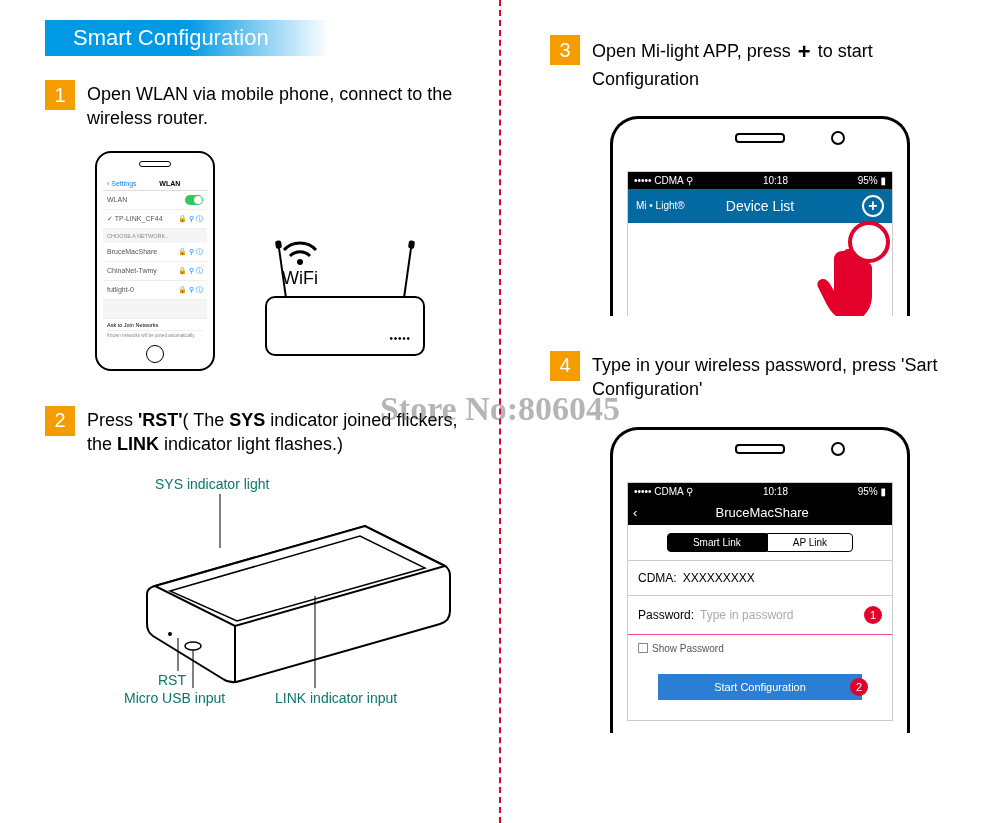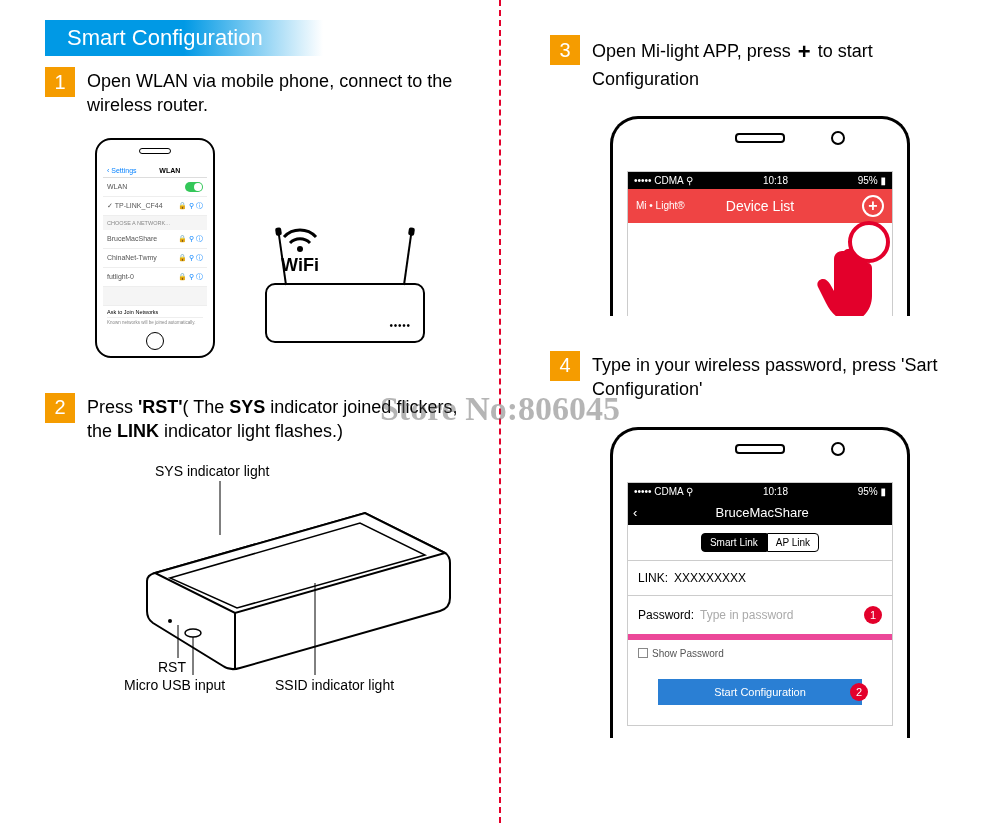--- a/index.html
+++ b/index.html
@@ -1,20 +1,20 @@
 <!DOCTYPE html>
 <html><head>
 <meta charset="utf-8">
 <style>
 *{margin:0;padding:0;box-sizing:border-box;font-family:Arial,Helvetica,sans-serif}
 body{width:1000px;height:823px;position:relative;background:#fff;overflow:hidden}
 .page{display:flex;height:823px}
 .col{flex:1;padding:20px 30px 20px 45px;position:relative}
 .divider{position:absolute;left:499px;top:0;height:823px;border-left:2px dashed #e3002b}
-.header-banner{display:inline-block;background:linear-gradient(to right,#0099e5 0%,#0099e5 50%,#fff 100%);color:#fff;font-size:22px;padding:5px 60px 5px 22px;margin-bottom:11px}
+.header-banner{display:inline-block;background:linear-gradient(to right,#0099e5 0%,#0099e5 50%,#fff 100%);color:#fff;font-size:22px;padding:5px 60px 5px 28px;margin-bottom:24px}
 .step{display:flex;margin-bottom:20px}
 .step-num{flex:0 0 30px;height:30px;background:#f59c00;color:#fff;font-size:20px;display:flex;align-items:center;justify-content:center;margin-right:12px}
 .step-text{font-size:18px;line-height:1.35;color:#000;padding-top:2px}
 .bold{font-weight:bold}
 
 .phone-router{position:relative;width:340px;height:230px;margin:10px auto 25px 50px}
 .pr-phone{position:absolute;left:0;top:0;width:130px}
 .phone-outline{border:2px solid #000;border-radius:16px;width:120px;height:220px;background:#fff;position:relative}
 .phone-outline::before{content:"";position:absolute;top:8px;left:50%;transform:translateX(-50%);width:30px;height:4px;border:1px solid #000;border-radius:3px}
 .phone-outline::after{content:"";position:absolute;bottom:6px;left:50%;transform:translateX(-50%);width:16px;height:16px;border:1px solid #000;border-radius:50%}
@@ -27,51 +27,51 @@
 .toggle::after{content:"";position:absolute;right:1px;top:1px;width:8px;height:8px;background:#fff;border-radius:50%}
 .sig{font-size:7px;color:#0a84ff}
 .ps-foot{position:absolute;bottom:0;left:0;right:0;background:#fff;border-top:1px solid #eee;padding:3px 4px;font-size:5.5px;color:#888}
 .router{position:absolute;left:170px;bottom:25px}
 .router-body{width:160px;height:60px;border:2px solid #000;border-radius:10px;background:#fff;position:relative}
 .router-body::after{content:"• • • • •";position:absolute;bottom:10px;right:14px;font-size:10px;letter-spacing:-1px}
 .ant{position:absolute;width:2px;height:55px;background:#000;top:-55px}
 .ant.l{left:18px;transform:rotate(-8deg);transform-origin:bottom}
 .ant.r{right:18px;transform:rotate(8deg);transform-origin:bottom}
 .ant::before{content:"";position:absolute;top:-3px;left:-2px;width:6px;height:8px;background:#000;border-radius:2px}
-.wifi-label{position:absolute;left:185px;top:85px;text-align:center;font-weight:bold;font-size:18px}
+.wifi-label{position:absolute;left:185px;top:85px;text-align:center;font-weight:normal;font-size:18px}
 .wifi-icon{display:block;margin:0 auto 2px auto}
 
 .device-box{position:relative;width:400px;height:230px;margin:15px auto 0 30px}
-.device-label{position:absolute;font-size:14px;color:#000000}
+.device-label{position:absolute;font-size:14px;color:#0f766e}
 .svg-box{display:block}
 
 .big-phone{width:300px;margin:25px auto 0 auto;border:3px solid #000;border-radius:28px 28px 0 0;border-bottom:none;background:#fff;overflow:hidden}
 .bp-top{height:40px;position:relative}
 .bp-top::before{content:"";position:absolute;top:14px;left:50%;transform:translateX(-50%);width:46px;height:6px;border:2px solid #000;border-radius:4px}
 .bp-top::after{content:"";position:absolute;top:12px;right:62px;width:10px;height:10px;border:2px solid #000;border-radius:50%}
 .bp-screen{margin:12px 14px;border:1px solid #ccc;background:#fff;overflow:hidden}
 .status-bar{background:#000;color:#fff;font-size:10px;display:flex;justify-content:space-between;padding:3px 6px}
-.nav-bar{background:#ef4444;color:#fff;display:flex;align-items:center;justify-content:space-between;padding:6px 8px;font-size:14px}
+.nav-bar{background:#0369a1;color:#fff;display:flex;align-items:center;justify-content:space-between;padding:6px 8px;font-size:14px}
 .nav-bar .back{font-size:13px}
 .nav-bar .plus{width:22px;height:22px;border:2px solid #fff;border-radius:50%;display:flex;align-items:center;justify-content:center;font-size:16px;font-weight:bold}
 .step3-highlight{position:relative;height:100px}
 .red-circle{position:absolute;right:2px;top:-2px;width:42px;height:42px;border:4px solid #e3002b;border-radius:50%}
 .hand{position:absolute;right:8px;top:20px;width:70px;height:85px}
 .hand svg{width:100%;height:100%}
 
 .cfg-title{background:#000;color:#fff;text-align:center;font-size:13px;padding:5px}
 .seg{display:flex;justify-content:center;padding:8px;gap:0}
-.seg span{border:1px solid #000;font-size:10px;padding:3px 8px}
+.seg span{border:1px solid #000;font-size:10px;padding:3px 25px}
 .seg span:first-child{background:#000;color:#fff;border-radius:4px 0 0 4px}
 .seg span:last-child{border-radius:0 4px 4px 0}
 .field{border-top:1px solid #ccc;padding:10px;font-size:12px;display:flex;align-items:center}
 .field .k{color:#000;margin-right:6px}
 .field .ph{color:#aaa}
 .badge{width:18px;height:18px;background:#e3002b;color:#fff;border-radius:50%;display:inline-flex;align-items:center;justify-content:center;font-size:11px;margin-left:auto}
-.chk{border-top:6px solid #ec4899;padding:8px 10px;font-size:10px;color:#555;display:flex;align-items:center;gap:4px}
+.chk{border-top:1px solid #ec4899;padding:8px 10px;font-size:10px;color:#555;display:flex;align-items:center;gap:4px}
 .chk .box{width:10px;height:10px;border:1px solid #888}
 .btns{padding:12px 30px}
 .btn{display:flex;align-items:center;justify-content:center;padding:7px;font-size:11px;color:#fff;margin-bottom:8px;position:relative}
 .btn.blue{background:#2a7fd4}
 .btn.grey{background:#9e9e9e}
 .btn .badge{position:absolute;right:-6px;top:50%;transform:translateY(-50%);margin:0}
 .plus-inline{display:inline-block;font-size:22px;font-weight:bold;vertical-align:middle;margin:0 2px}
 .watermark{position:absolute;left:50%;top:390px;transform:translateX(-50%);font-size:34px;font-weight:bold;font-family:"Times New Roman",serif;color:rgba(90,90,90,.45);pointer-events:none;z-index:50;white-space:nowrap}
 </style>
 </head>
@@ -146,21 +146,21 @@
       <div class="step-num">2</div>
       <div class="step-text">
         <span>Press </span><span class="bold">'RST'</span><span>( The </span><span class="bold">SYS</span><span> indicator joined flickers, the </span><span class="bold">LINK</span><span> indicator light flashes.)</span>
       </div>
     </div>
 
     <div class="device-box">
       <div class="device-label" style="top:0;left:80px">SYS indicator light</div>
       <div class="device-label" style="bottom:18px;left:83px">RST</div>
       <div class="device-label" style="bottom:0;left:49px">Micro USB input</div>
-      <div class="device-label" style="bottom:0;left:200px">SSID indicator light</div>
+      <div class="device-label" style="bottom:0;left:200px">LINK indicator input</div>
       <svg class="svg-box" width="400" height="230" viewBox="0 0 400 230">
         <g fill="#fff" stroke="#000" stroke-width="2">
           <path d="M80 110 L290 50 L370 90 Q375 93 375 100 L375 135 Q375 145 365 148 L165 205 Q155 208 148 203 L78 160 Q72 156 72 148 L72 118 Q72 112 80 110 Z"></path>
           <path d="M80 110 L290 50 L370 90 L160 150 Z" fill="#fff"></path>
           <path d="M95 115 L285 60 L350 92 L162 145 Z" fill="none" stroke-width="1.5"></path>
           <path d="M160 150 L160 205" fill="none"></path>
         </g>
         <ellipse cx="118" cy="170" rx="8" ry="4" fill="none" stroke="#000" stroke-width="1.5"></ellipse>
         <circle cx="95" cy="158" r="2" fill="#000"></circle>
         <line x1="145" y1="18" x2="145" y2="72" stroke="#000" stroke-width="1"></line>
@@ -216,21 +216,21 @@
           <span>••••• CDMA ⚲</span>
             <span>10:18</span>
             <span>95% ▮</span>
         </div>
         <div class="cfg-title"><span style="float:left">‹</span><span>BruceMacShare</span></div>
         <div class="seg">
           <span>Smart Link</span>
           <span>AP Link</span>
         </div>
         <div class="field">
-          <span class="k">LINK:</span>
+          <span class="k">CDMA:</span>
             <span>XXXXXXXXX</span>
         </div>
         <div class="field">
           <span class="k">Password:</span>
             <span class="ph">Type in password</span>
           <span class="badge">1</span>
         </div>
         <div class="chk">
           <span class="box"></span>
             <span>Show Password</span>

